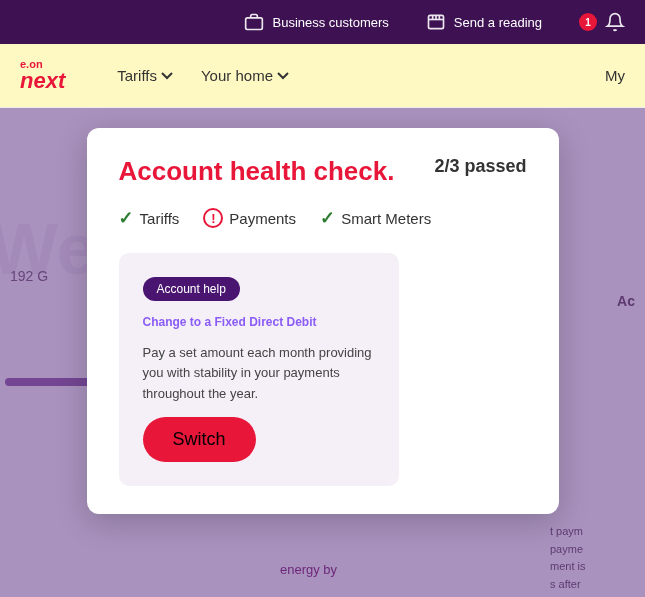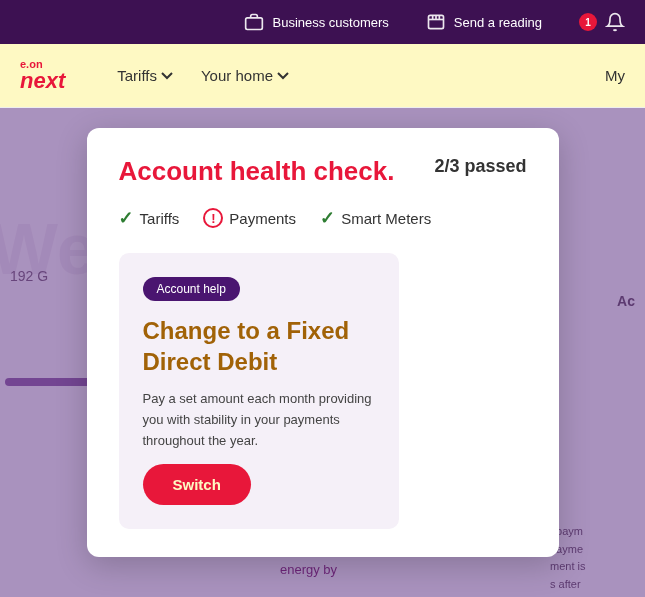--- a/index.html
+++ b/index.html
@@ -262,42 +262,42 @@
       color: white;
       font-size: 12px;
       padding: 5px 14px;
       border-radius: 20px;
       display: inline-block;
       margin-bottom: 14px;
       font-weight: 400;
     }
 
     .card-title {
-      font-size: 24px;
+      font-size: 12px;
       font-weight: 900;
-      color: #a16207;
+      color: #8b5cf6;
       margin-bottom: 12px;
       line-height: 1.3;
     }
 
     .card-desc {
       font-size: 13px;
       color: #444;
       line-height: 1.6;
       margin-bottom: 12px;
     }
 
     .switch-btn {
       background: #e8173a;
-      color: #fef9c3;
+      color: #000000;
       border: none;
       padding: 12px 30px;
       border-radius: 25px;
-      font-size: 15px;
-      font-weight: bold;
+      font-size: 18px;
+      font-weight: normal;
       cursor: pointer;
     }
   </style>
 </head>
 <body>
 
 <div class="top-bar">
   <a class="top-bar-item">
     <svg class="top-bar-icon" viewBox="0 0 24 24" fill="none" stroke="white" stroke-width="2">
       <rect x="2" y="7" width="20" height="14" rx="2"></rect>

